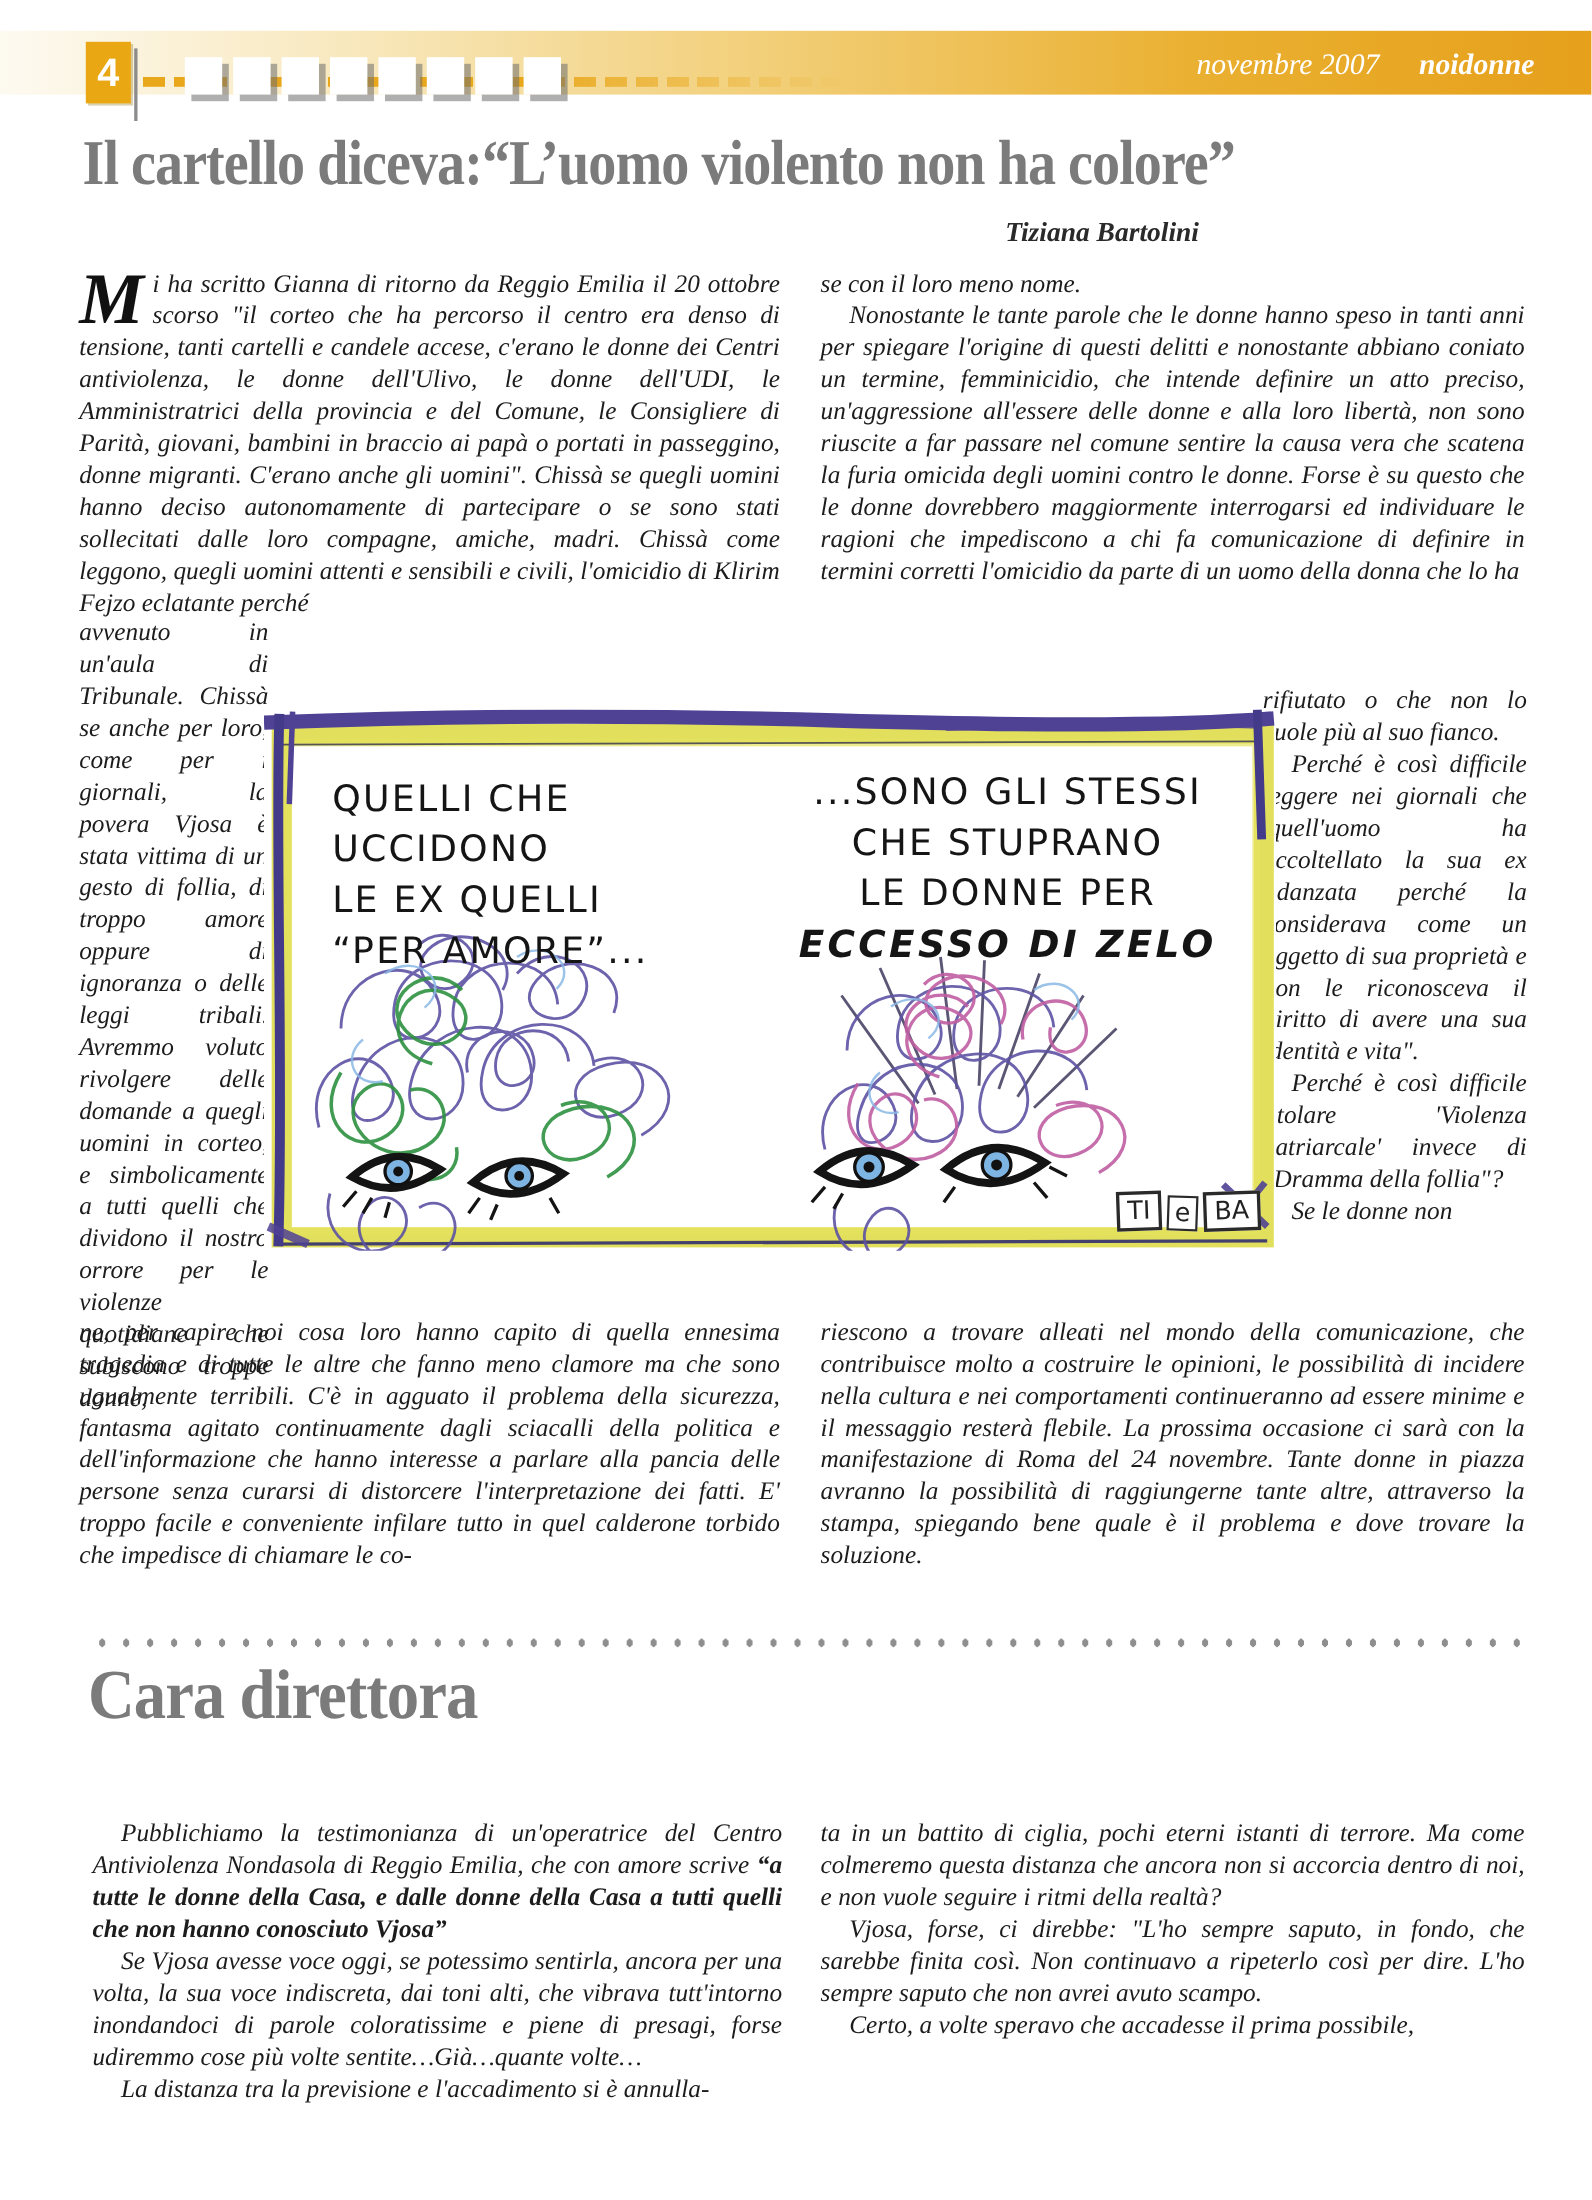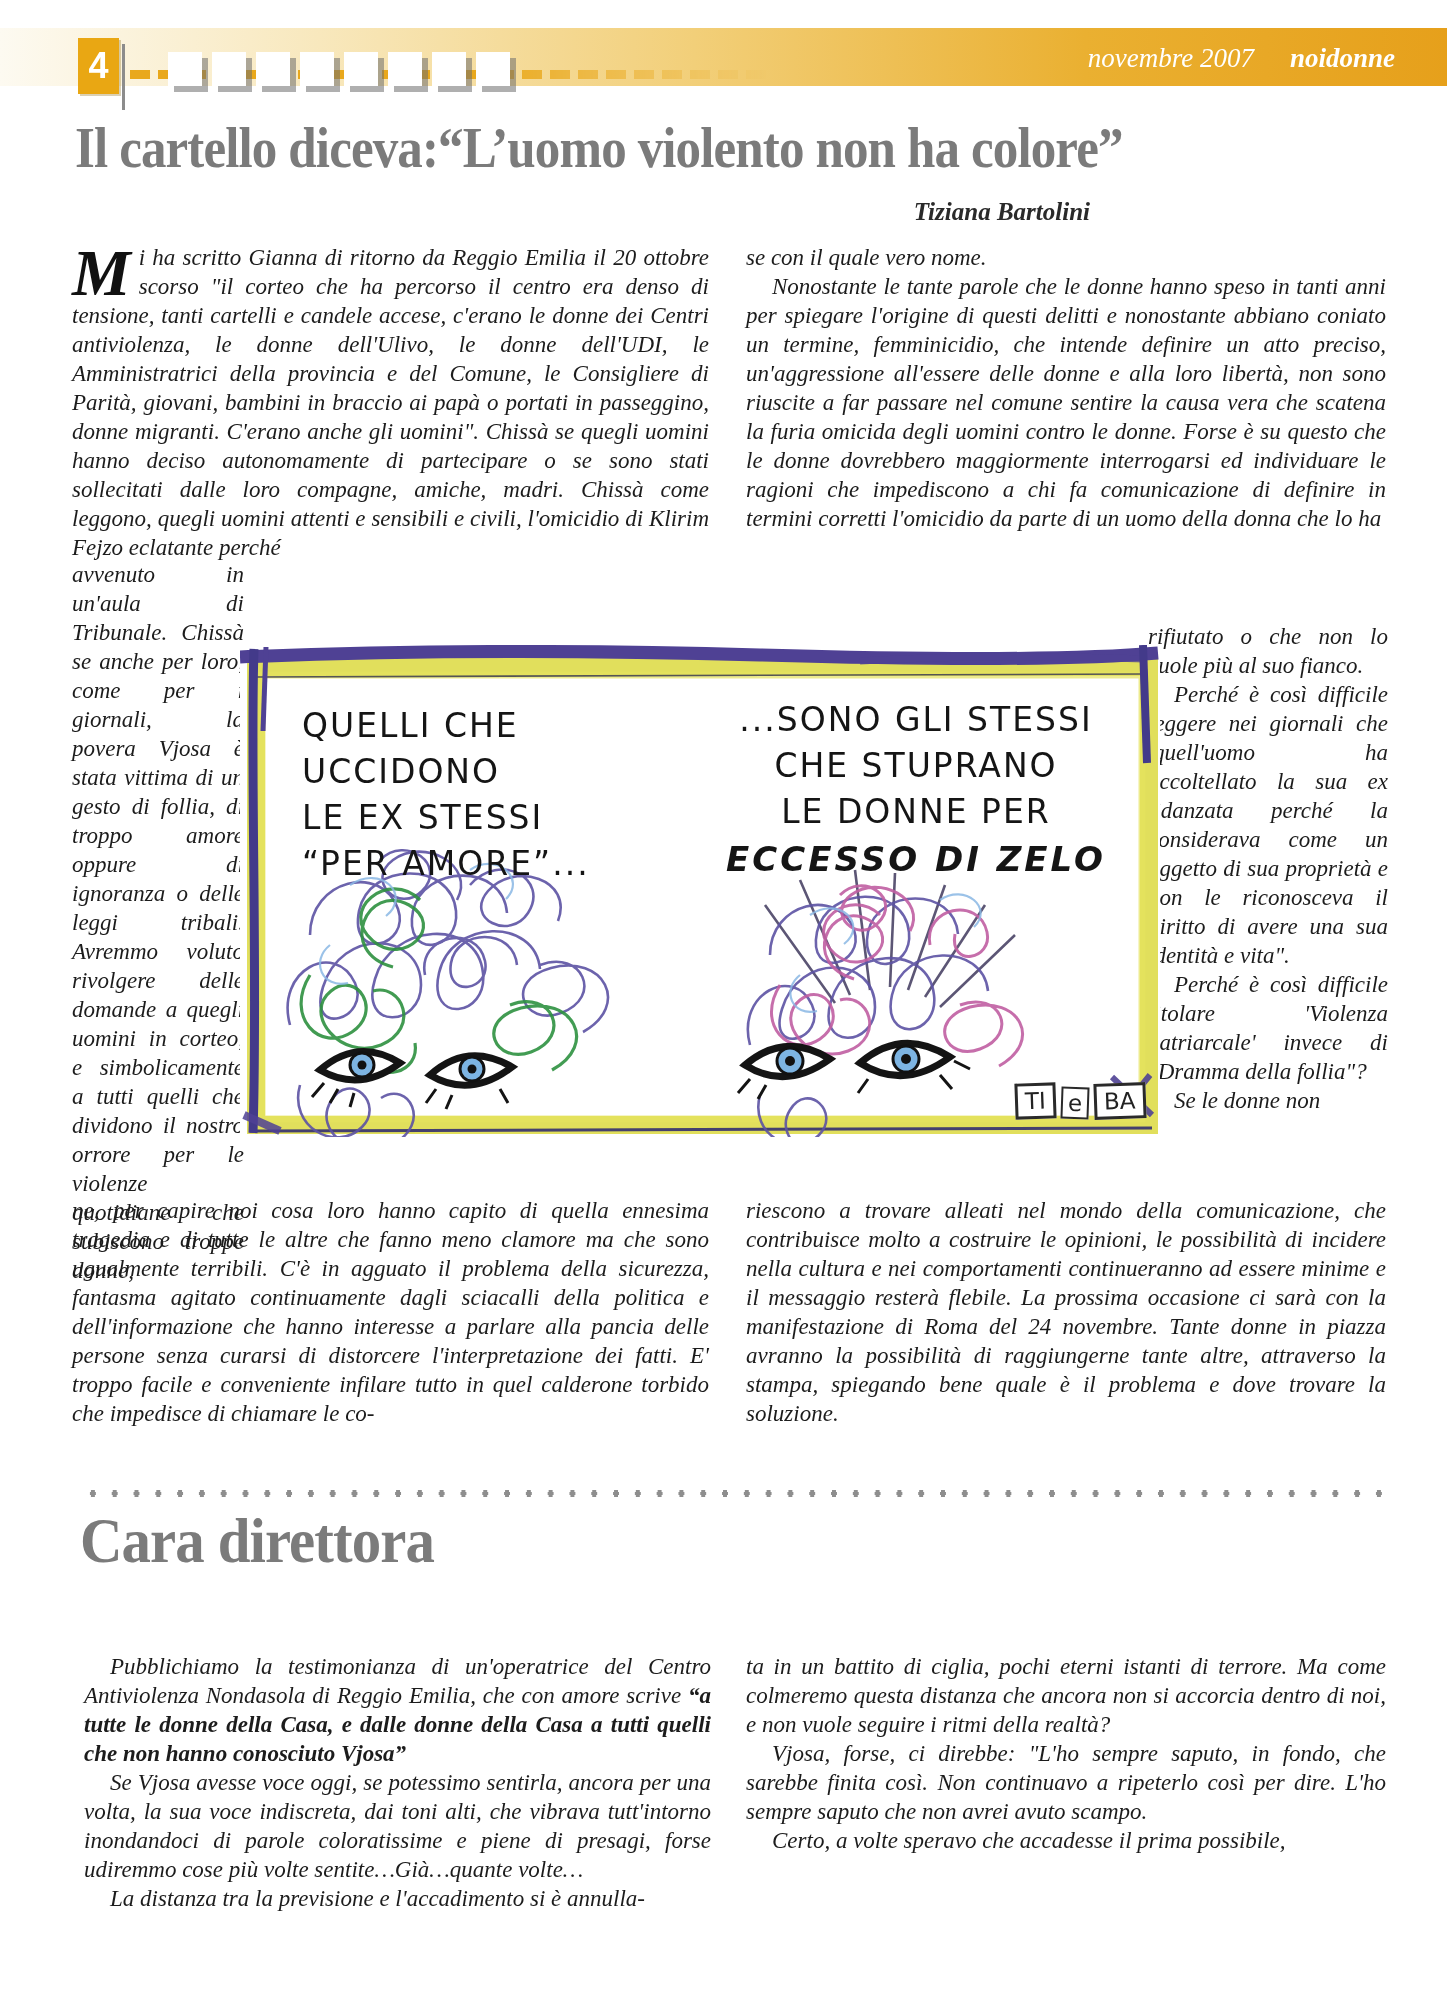--- a/index.html
+++ b/index.html
@@ -94,21 +94,21 @@
     <span class="dropcap">M</span><span>i ha scritto Gianna di ritorno da Reggio Emilia il 20 ottobre scorso "il corteo che ha percorso il centro era denso di tensione, tanti cartelli e candele accese, c'erano le donne dei Centri antiviolenza, le donne dell'Ulivo, le donne dell'UDI, le Amministratrici della provincia e del Comune, le Consigliere di Parità, giovani, bambini in braccio ai papà o portati in passeggino, donne migranti. C'erano anche gli uomini". Chissà se quegli uomini hanno deciso autonomamente di partecipare o se sono stati sollecitati dalle loro compagne, amiche, madri. Chissà come leggono, quegli uomini attenti e sensibili e civili, l'omicidio di Klirim Fejzo eclatante perché</span>
   </div>
   <div class="bodytext segL2">
     <span>avvenuto in un'aula di Tribunale. Chissà se anche per loro, come per i giornali, la povera Vjosa è stata vittima di un gesto di follia, di troppo amore oppure di ignoranza o delle leggi tribali. Avremmo voluto rivolgere delle domande a quegli uomini in corteo, e simbolicamente a tutti quelli che dividono il nostro orrore per le violenze quotidiane che subiscono troppe donne,</span>
   </div>
   <div class="bodytext segL3">
     <span>ne, per capire noi cosa loro hanno capito di quella ennesima tragedia e di tutte le altre che fanno meno clamore ma che sono ugualmente terribili. C'è in agguato il problema della sicurezza, fantasma agitato continuamente dagli sciacalli della politica e dell'informazione che hanno interesse a parlare alla pancia delle persone senza curarsi di distorcere l'interpretazione dei fatti. E' troppo facile e conveniente infilare tutto in quel calderone torbido che impedisce di chiamare le co-</span>
   </div>
 
   <div class="bodytext segR1">
-    <p>se con il quale vero nome.</p>
+    <p>se con il loro meno nome.</p>
     <p class="ind">Nonostante le tante parole che le donne hanno speso in tanti anni per spiegare l'origine di questi delitti e nonostante abbiano coniato un termine, femminicidio, che intende definire un atto preciso, un'aggressione all'essere delle donne e alla loro libertà, non sono riuscite a far passare nel comune sentire la causa vera che scatena la furia omicida degli uomini contro le donne. Forse è su questo che le donne dovrebbero maggiormente interrogarsi ed individuare le ragioni che impediscono a chi fa comunicazione di definire in termini corretti l'omicidio da parte di un uomo della donna che lo ha</p>
   </div>
   <div class="bodytext segR2">
     <p>rifiutato o che non lo vuole più al suo fianco.</p>
     <p class="ind">Perché è così difficile leggere nei giornali che 'quell'uomo ha accoltellato la sua ex fidanzata perché la considerava come un oggetto di sua proprietà e non le riconosceva il diritto di avere una sua identità e vita".</p>
     <p class="ind">Perché è così difficile titolare 'Violenza patriarcale' invece di "Dramma della follia"?</p>
     <p class="ind">Se le donne non</p>
   </div>
   <div class="bodytext segR3">
     <span>riescono a trovare alleati nel mondo della comunicazione, che contribuisce molto a costruire le opinioni, le possibilità di incidere nella cultura e nei comportamenti continueranno ad essere minime e il messaggio resterà flebile. La prossima occasione ci sarà con la manifestazione di Roma del 24 novembre. Tante donne in piazza avranno la possibilità di raggiungerne tante altre, attraverso la stampa, spiegando bene quale è il problema e dove trovare la soluzione.</span>
@@ -188,21 +188,21 @@
         <path d="M620,418 Q662,382 710,412 Q664,446 620,418 Z" fill="#fff" stroke="#141414" stroke-width="7"></path>
         <circle cx="666" cy="414" r="13" fill="#7db4e2" stroke="#111" stroke-width="3"></circle>
         <circle cx="666" cy="414" r="5" fill="#111"></circle>
         <path d="M628,434 L618,448 M700,430 L712,444 M714,416 L730,424" stroke="#141414" stroke-width="3" fill="none"></path>
       </g>
     </svg>
 
     <div class="capL">
       <div>QUELLI CHE</div>
       <div>UCCIDONO</div>
-      <div>LE EX STESSI</div>
+      <div>LE EX QUELLI</div>
       <div>“PER AMORE”...</div>
     </div>
     <div class="capR">
       <div>...SONO GLI STESSI</div>
       <div>CHE STUPRANO</div>
       <div>LE DONNE PER</div>
       <div class="boldline">ECCESSO DI ZELO</div>
     </div>
     <div class="sig">
       <span>TI</span>

